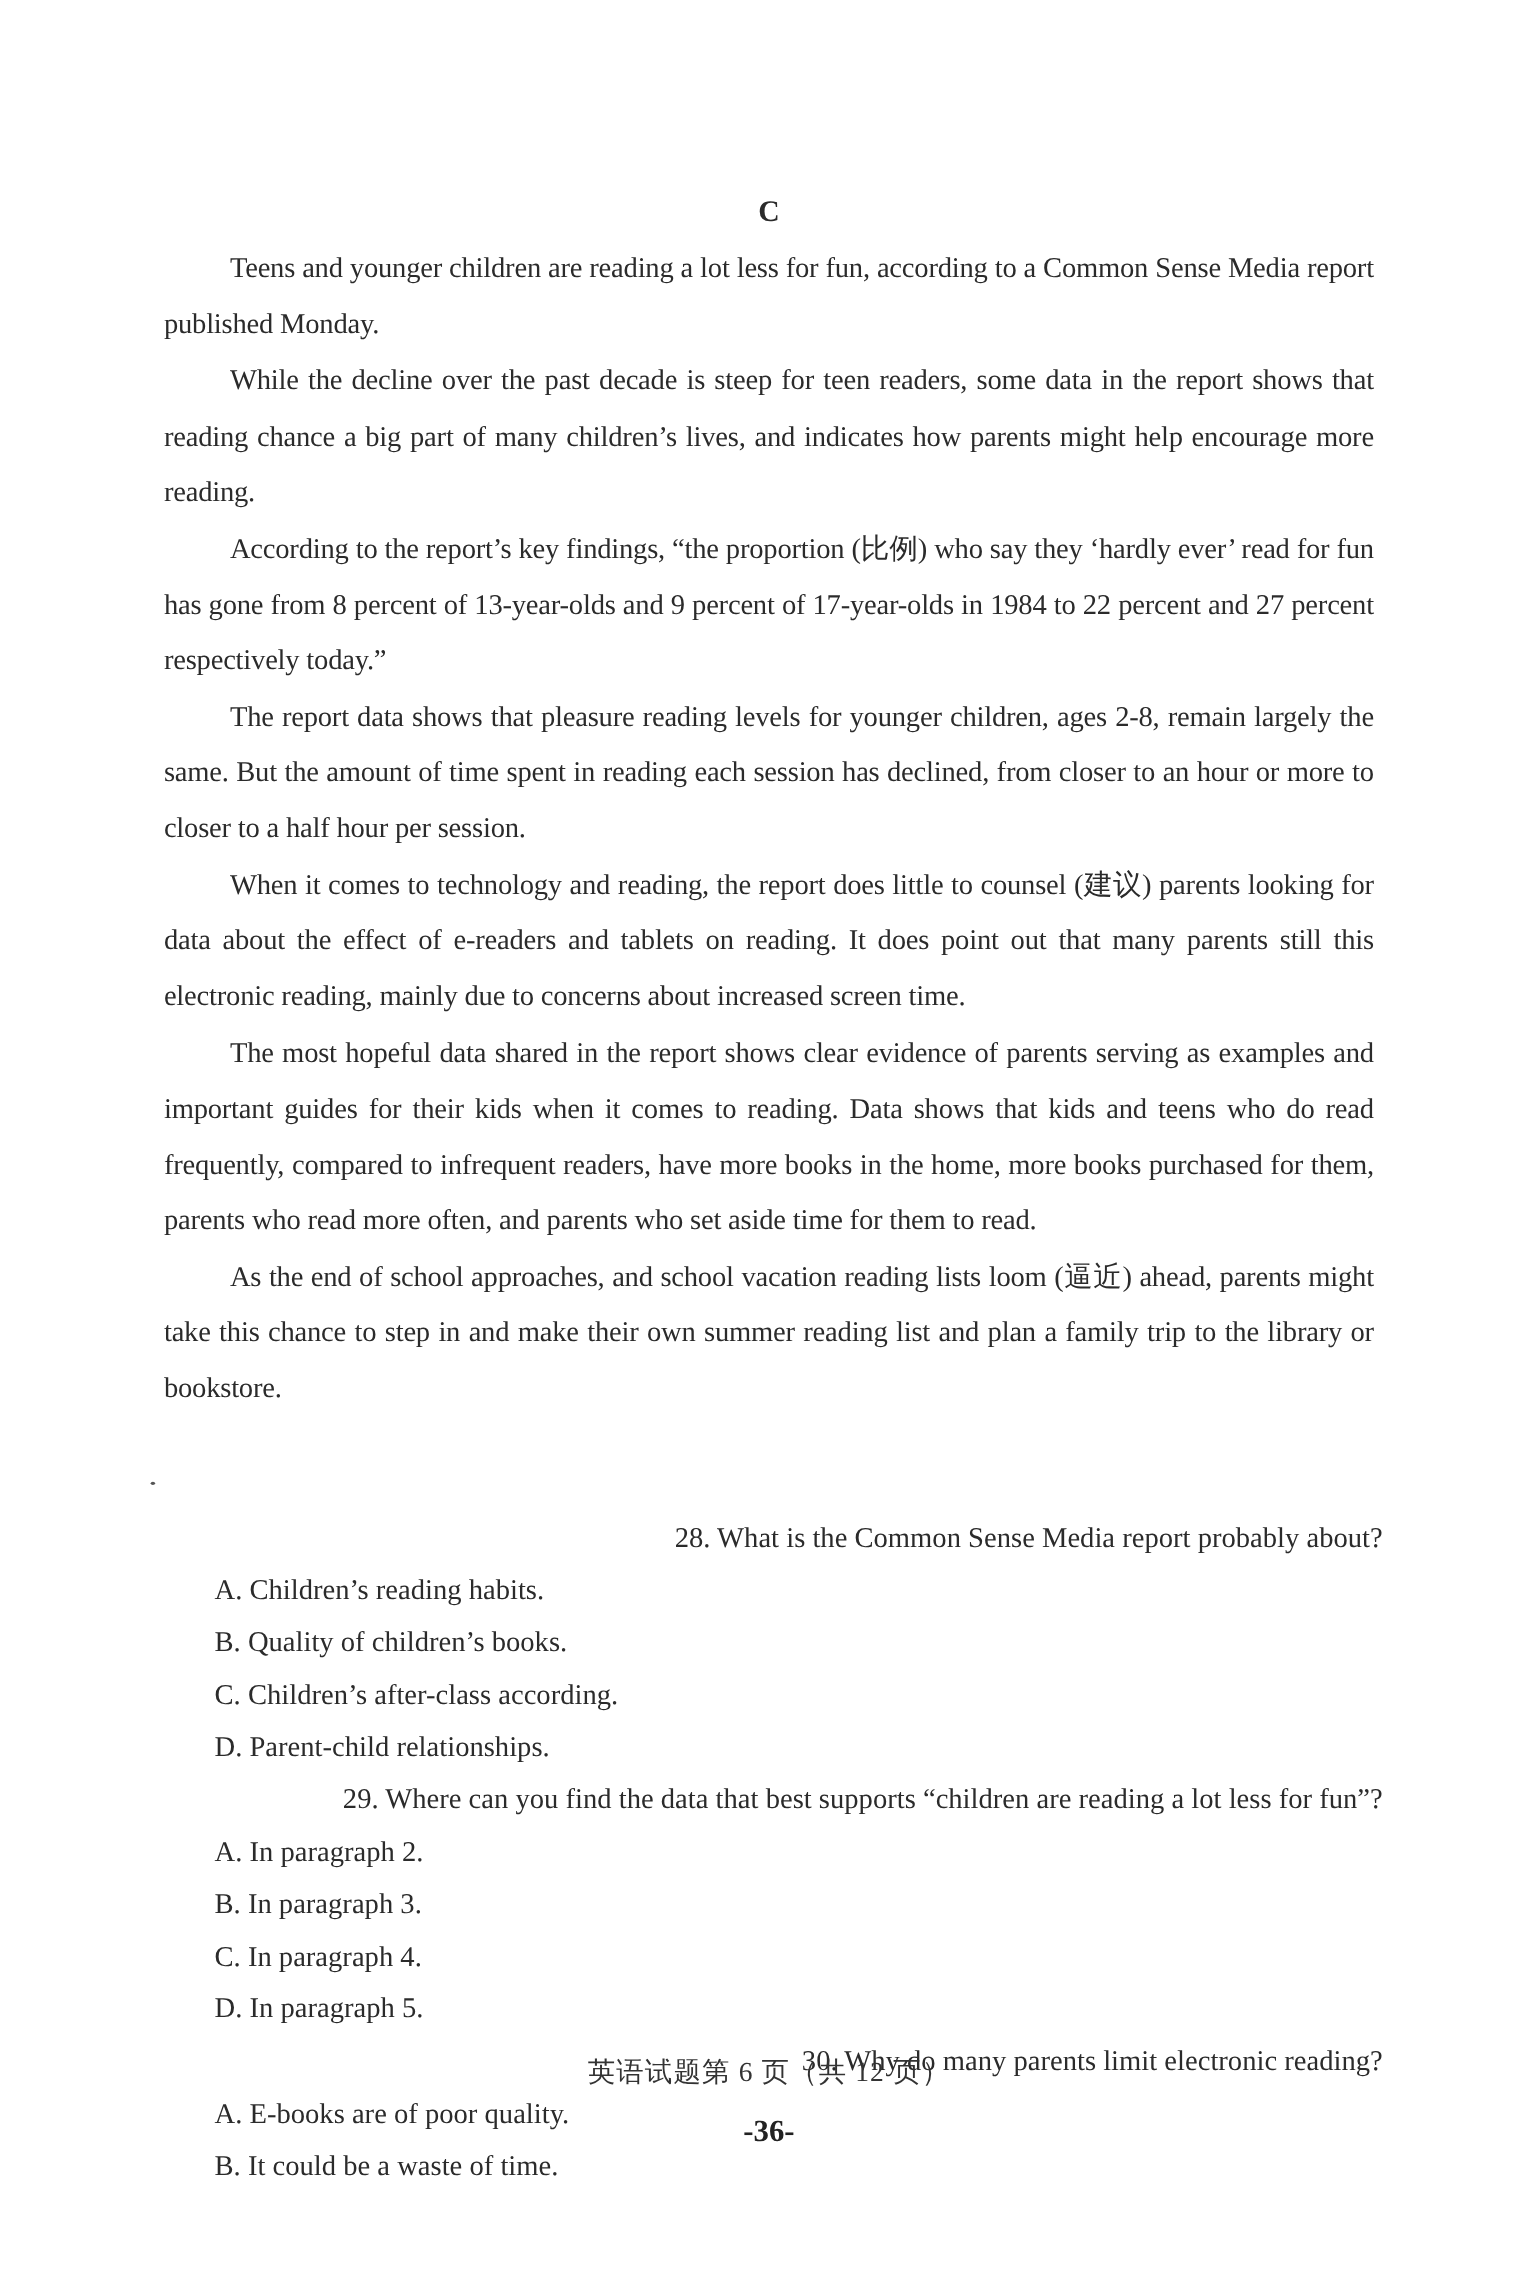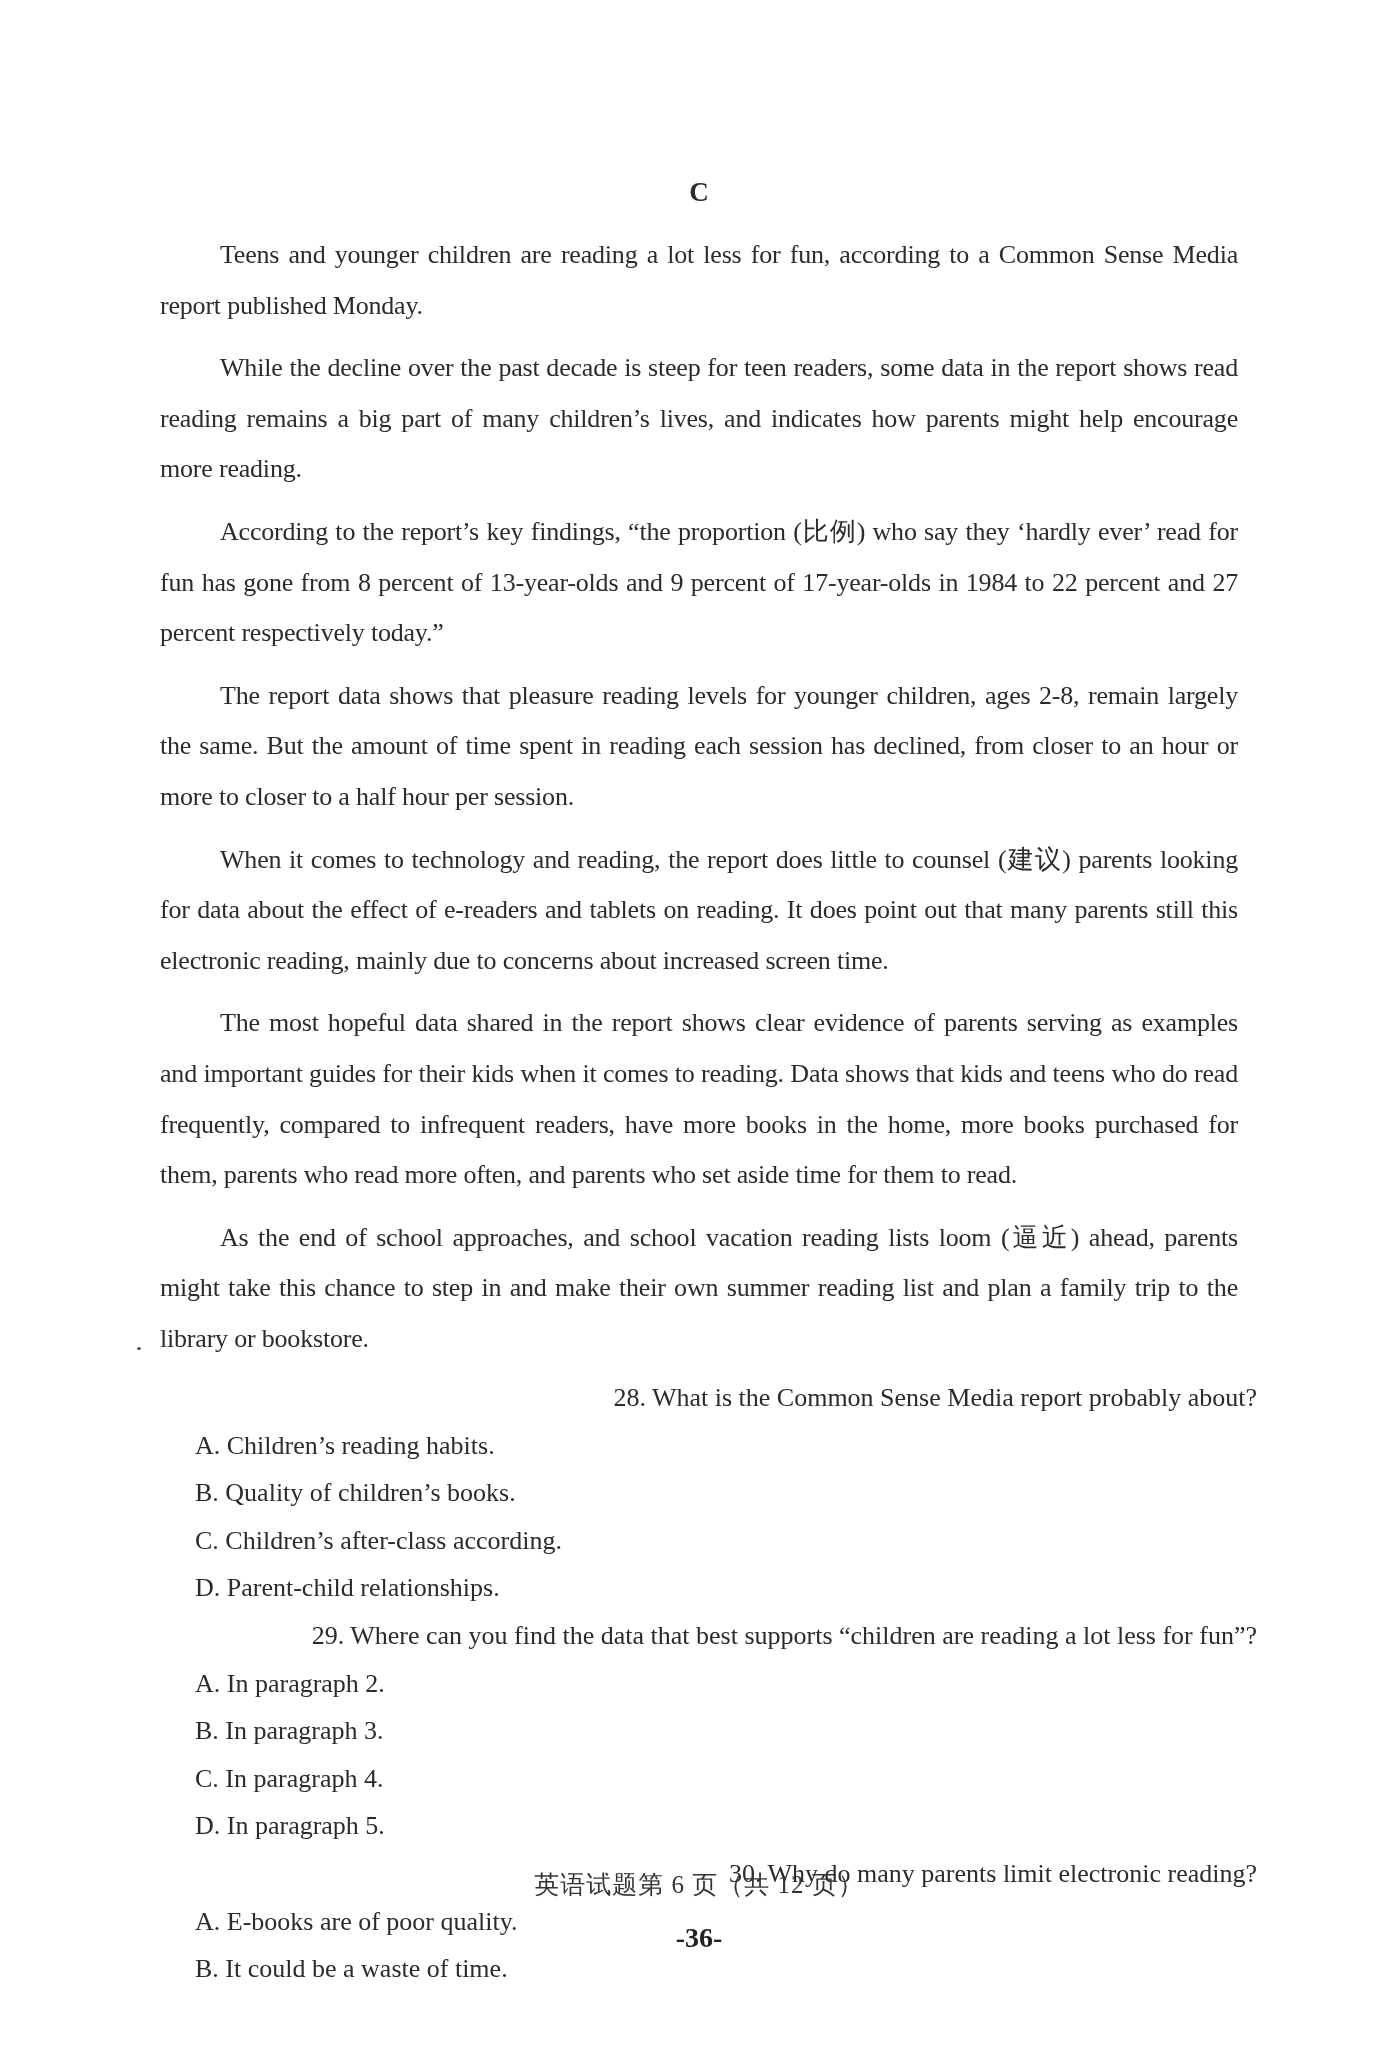--- a/index.html
+++ b/index.html
@@ -11,21 +11,21 @@
   .page { position: absolute; left: 0; top: 0; width: 1378px; height: 2068px; }
   .section-letter {
     position: absolute; left: 0; width: 1398px; top: 174px;
     text-align: center; font-weight: bold; font-size: 27px; line-height: 36px;
   }
   .passage {
     position: absolute; left: 148px; top: 218px; width: 1102px;
     font-size: 26px; line-height: 50.6px; letter-spacing: -0.2px;
   }
   .passage p {
-    margin: 12px; text-indent: 60px; text-align: justify;
+    margin: 1px; text-indent: 60px; text-align: justify;
   }
   .questions {
     position: absolute; left: 147px; top: 1374px; width: 1110px;
     font-size: 26px; line-height: 47.6px;
   }
   .q-stem { white-space: nowrap; text-align: right; }
   .opt-row { display: flex; padding-left: 48px; flex-direction: column; }
   .opt { white-space: nowrap; }
   .opt.left { width: 543px; }
   .footer-1 {
@@ -41,21 +41,21 @@
 </style>
 </head>
 <body>
 
 <div class="page">
 
   <div class="section-letter">C</div>
 
   <div class="passage">
     <p>Teens and younger children are reading a lot less for fun, according to a Common Sense Media report published Monday.</p>
-    <p>While the decline over the past decade is steep for teen readers, some data in the report shows read reading remains a big part of many children’s lives, and indicates how parents might help encourage more reading.</p>
+    <p>While the decline over the past decade is steep for teen readers, some data in the report shows that reading chance a big part of many children’s lives, and indicates how parents might help encourage more reading.</p>
     <p>According to the report’s key findings, “the proportion (比例) who say they ‘hardly ever’ read for fun has gone from 8 percent of 13-year-olds and 9 percent of 17-year-olds in 1984 to 22 percent and 27 percent respectively today.”</p>
     <p>The report data shows that pleasure reading levels for younger children, ages 2-8, remain largely the same. But the amount of time spent in reading each session has declined, from closer to an hour or more to closer to a half hour per session.</p>
     <p>When it comes to technology and reading, the report does little to counsel (建议) parents looking for data about the effect of e-readers and tablets on reading. It does point out that many parents still this electronic reading, mainly due to concerns about increased screen time.</p>
     <p>The most hopeful data shared in the report shows clear evidence of parents serving as examples and important guides for their kids when it comes to reading. Data shows that kids and teens who do read frequently, compared to infrequent readers, have more books in the home, more books purchased for them, parents who read more often, and parents who set aside time for them to read.</p>
     <p>As the end of school approaches, and school vacation reading lists loom (逼近) ahead, parents might take this chance to step in and make their own summer reading list and plan a family trip to the library or bookstore.</p>
   </div>
 
   <div class="speck" style="left:137px; top:1347px; width:4px; height:3px;"></div>
 
   <div class="questions">

